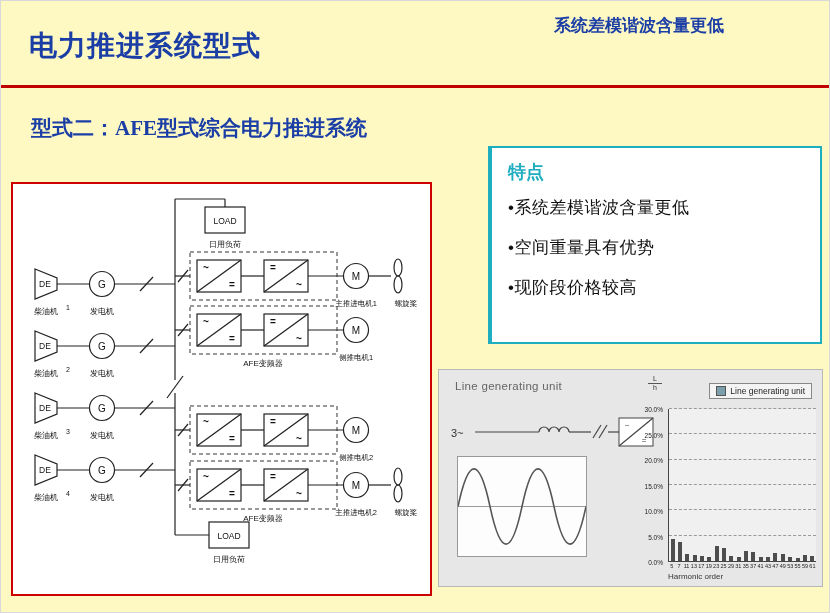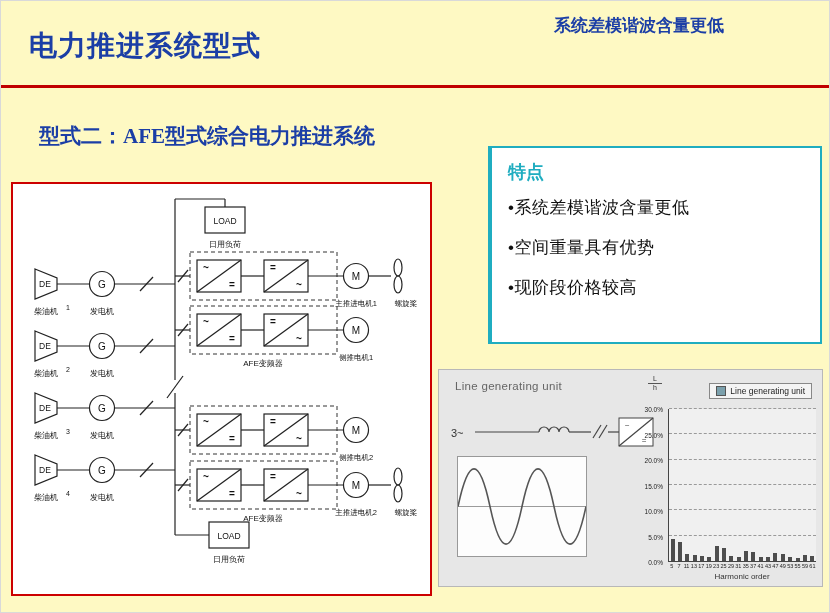--- a/index.html
+++ b/index.html
@@ -7,21 +7,21 @@
          box-sizing:border-box;overflow:hidden;font-family:"Liberation Sans",sans-serif;}
 
   
   .page-title{position:absolute;left:28px;top:26px;margin:0;font-size:28px;font-weight:bold;
               letter-spacing:1px;color:var(--title-blue,#1b3ea6);}
   .tagline{position:absolute;left:553px;top:13px;font-size:17px;font-weight:bold;line-height:1.42;
            color:var(--title-blue,#1b3ea6);}
   .red-rule{position:absolute;left:0;top:84px;width:100%;height:3px;background:var(--rule-red,#c00000);}
 
   
-  .subtitle{position:absolute;left:30px;top:113px;margin:8px;font-size:21px;font-weight:bold;
+  .subtitle{position:absolute;left:30px;top:113px;margin:0;font-size:21px;font-weight:bold;
             color:var(--title-blue,#1b3ea6);font-family:"Liberation Serif",serif;text-align:center;}
 
   
   .diagram-box{position:absolute;left:10px;top:181px;width:421px;height:414px;background:#fff;
                border:2px solid var(--diagram-border,#cc0000);box-sizing:border-box;}
   .diagram-svg{width:417px;height:410px;display:block;}
   .diagram-svg text{fill:#111;font-family:"Liberation Sans",sans-serif;}
   .diagram-svg .wire{stroke:#222;stroke-width:1.2;fill:none;}
   .diagram-svg .sym{stroke:#222;stroke-width:1.2;fill:none;}
   .diagram-svg .dashed{stroke:#333;stroke-width:1;fill:none;stroke-dasharray:4 3;}
@@ -62,21 +62,21 @@
   .plot{position:absolute;left:229px;top:39px;width:148px;height:153px;box-sizing:border-box;
         background:#f0f0f0;border-left:1px solid #444;border-bottom:1px solid #444;
         display:flex;align-items:flex-end;justify-content:space-around;}
   .gridline{position:absolute;left:0;right:0;height:0;border-top:1px dashed #9a9a9a;}
   .bar{width:4px;background:var(--bar-fill,#4d4d4d);}
   .yaxis{position:absolute;left:194px;top:39px;width:32px;height:153px;}
   .ytick{position:absolute;right:2px;transform:translateY(50%);font-size:6.5px;color:#222;}
   .xlabels{position:absolute;left:229px;top:193px;width:148px;display:flex;justify-content:space-around;
            font-size:5.5px;color:#222;}
   .xtick{flex:1;text-align:center;}
-  .xaxis-title{position:absolute;left:229px;top:202px;width:148px;text-align:center;font-size:8px;color:#333;}
+  .xaxis-title{position:absolute;left:229px;top:202px;width:148px;text-align:left;font-size:8px;color:#333;}
 </style>
 </head>
 <body>
 
 <div class="slide">
 
   <h1 class="page-title">电力推进系统型式</h1>
   <div class="tagline">
     <div>系统差模谐波含量更低</div>
   </div>

